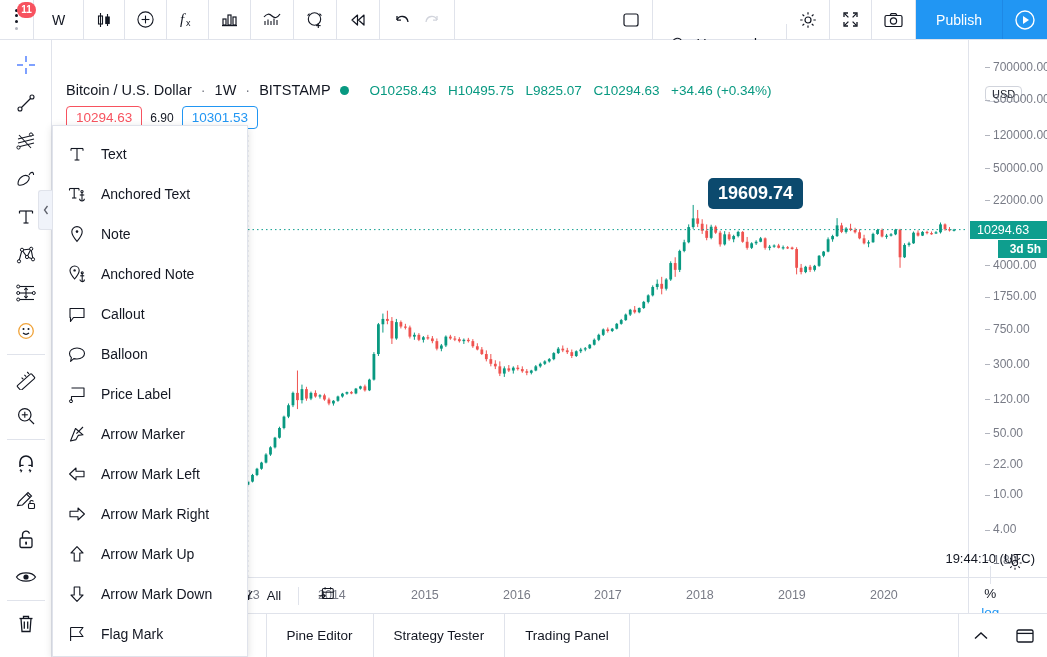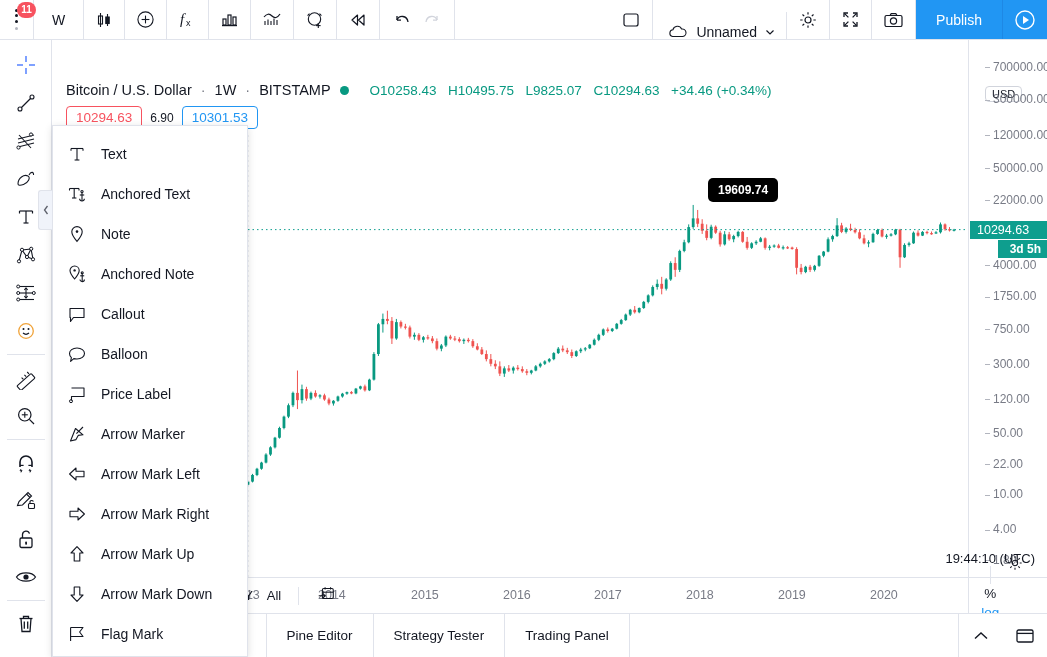--- a/index.html
+++ b/index.html
@@ -9,21 +9,21 @@
     background: #ffffff;
     color: #131722;
     overflow: hidden;
   }
   .app { position: relative; width: 1047px; height: 657px; }
 
   
   .topbar {
     position: absolute; left: 0; top: 0; width: 1047px; height: 40px;
     background: #fff; border-bottom: 1px solid #e0e3eb;
-    display: flex; align-items: center;
+    display: flex; align-items: flex-start;
   }
   .tb-cell {
     display: flex; align-items: center; justify-content: center;
     height: 39px; padding: 0 11px; position: relative;
     border-right: 1px solid #e0e3eb; cursor: pointer;
   }
   .tb-cell.noborder { border-right: none; }
   .tb-sym { font-weight: bold; font-size: 15px; letter-spacing: .3px; padding: 0 24px; }
   .tb-txt { font-size: 14px; color: #131722; }
   .dots-wrap { width: 34px; display:flex; align-items:center; justify-content:center; position: relative;}
@@ -108,22 +108,22 @@
     border-top: 1px solid #e0e3eb;
   }
   .ttick { position: absolute; top: 10px; font-size: 12.5px; color: #787b86; }
 
   .axes-corner { position:absolute; right:0; top:537px; width:79px; height:40px; border-top:1px solid #e0e3eb; border-left:1px solid #e0e3eb;}
 
   
   .plot { position: absolute; left: 0; top: 0; right: 79px; height: 537px; overflow: hidden; }
   .plot svg { display: block; }
   .callout {
-    position: absolute; background: #000000; color: #fff;
-    font-weight: bold; font-size: 12px; border-radius: 5px;
+    position: absolute; background: #0c4a6e; color: #fff;
+    font-weight: bold; font-size: 18px; border-radius: 5px;
     padding: 5px 10px;
   }
   .callout-tail {
     position: absolute; width: 0; height: 0;
   }
 
   
   .rangebar {
     position: absolute; left: 52px; top: 577px; width: 995px; height: 36px;
     border-top: 1px solid #e0e3eb; display: flex; align-items: center;

